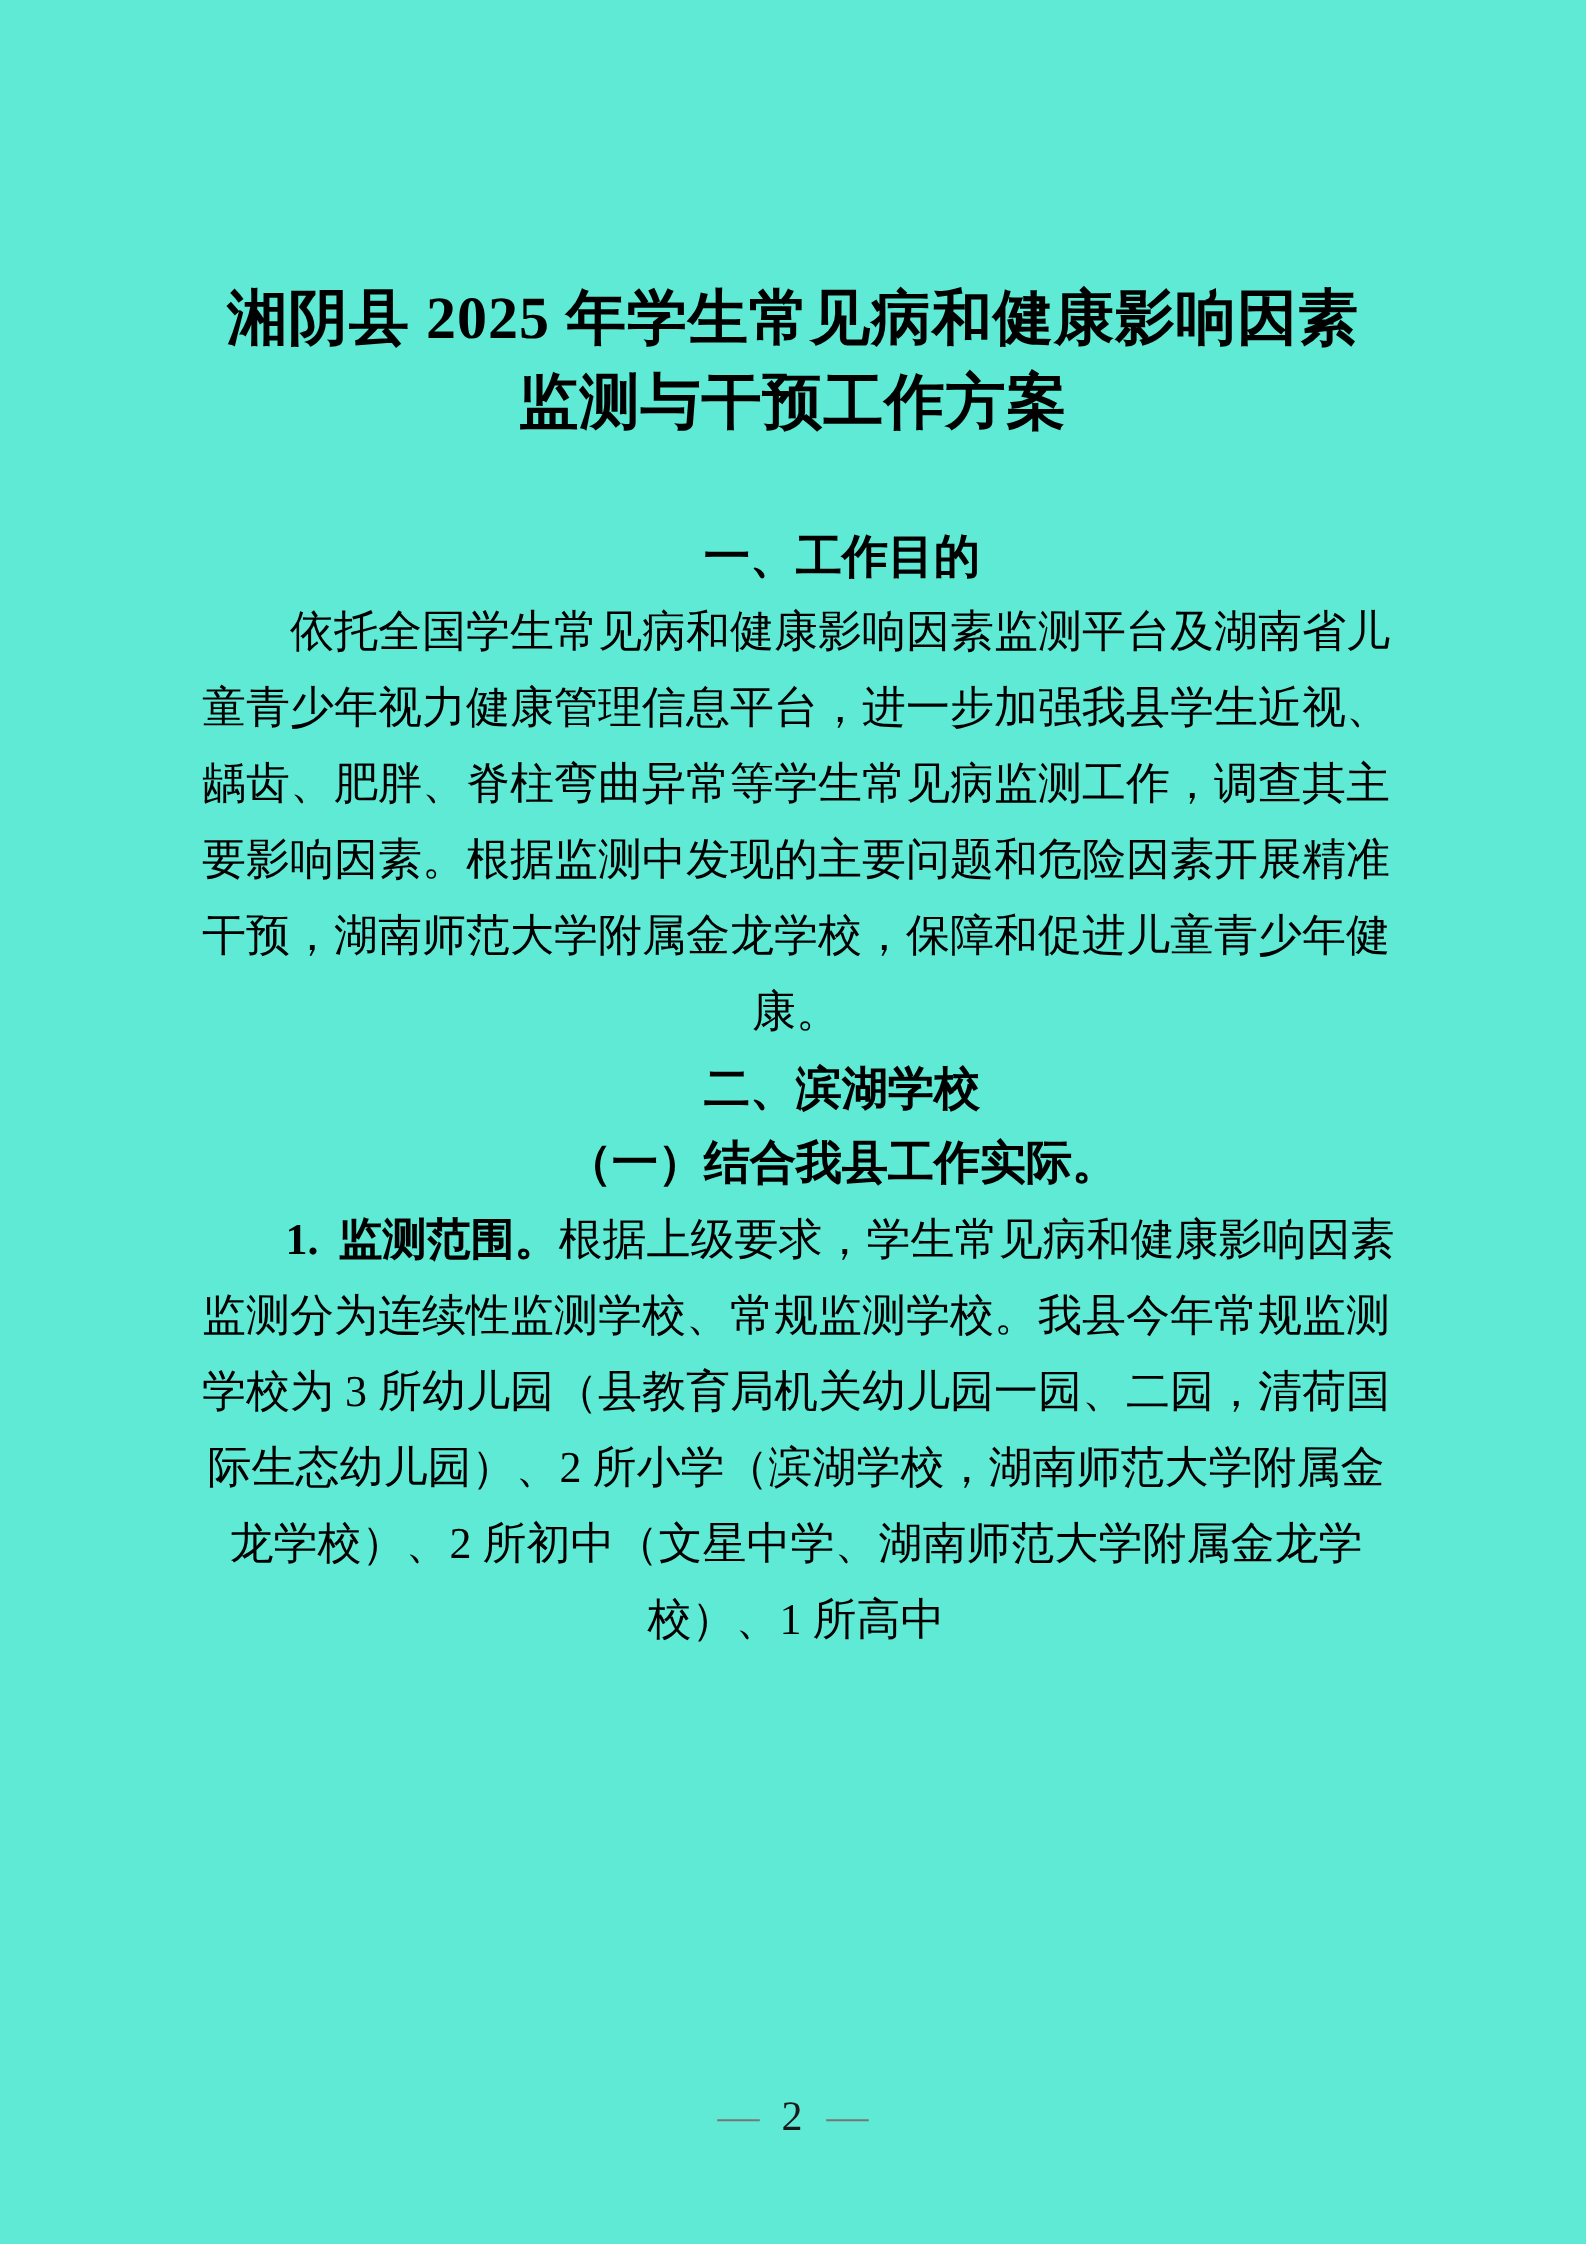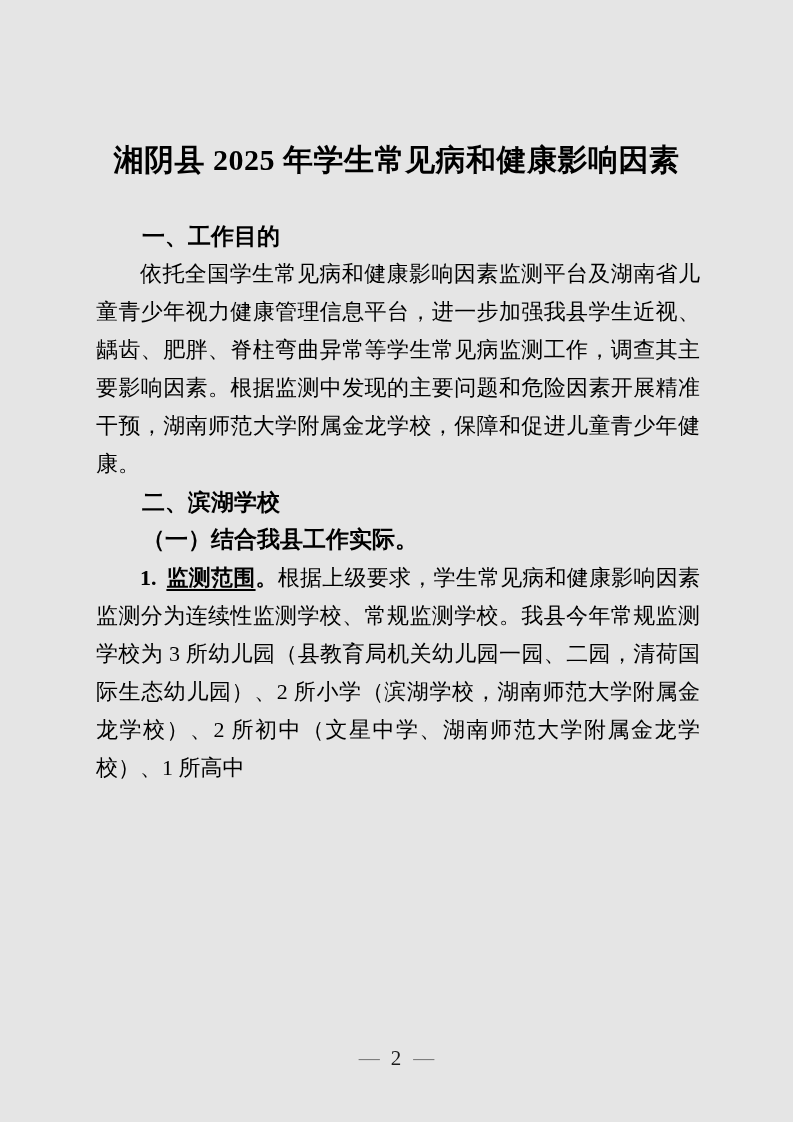--- a/index.html
+++ b/index.html
@@ -5,21 +5,21 @@
   html, body {
     margin: 0;
     padding: 0;
     background: #ffffff;
   }
   .page {
     position: relative;
     width: 793px;
     height: 1122px;
     margin: 0 auto;
-    background: #e5e5e5;
+    background: #5eead4;
     color: #000000;
     font-family: "Liberation Serif", "DejaVu Serif", serif;
     overflow: hidden;
   }
   .doc-title {
     padding-top: 139px;
     text-align: center;
     font-size: 30px;
     line-height: 42px;
     font-weight: 700;
@@ -30,39 +30,39 @@
     font-size: 22px;
     line-height: 38px;
     text-align: justify;
   }
   .content p, .content h2, .content h3 {
     margin: 0;
     padding: 0;
     text-indent: 2em;
     font-size: 22px;
     line-height: 38px;
+    text-align: center;
   }
   .heading-hei {
     font-family: "Liberation Sans", "DejaVu Sans", sans-serif;
     font-weight: 700;
     font-size: 23px !important;
     text-align: left;
   }
   .subheading-kai {
     font-weight: 700;
     font-size: 23px !important;
     text-align: left;
   }
   .clause-num {
     font-weight: 700;
     margin-right: 0.45em;
   }
   .clause-label {
     font-weight: 700;
-    text-decoration: underline;
     text-decoration-thickness: 2px;
     text-underline-offset: 4px;
   }
   .clause-label-punct {
     font-weight: 700;
   }
   .page-footer {
     position: absolute;
     left: 0;
     right: 0;
@@ -80,20 +80,21 @@
     letter-spacing: 1px;
   }
 </style>
 </head>
 <body>
 
 <div class="page">
 
   <div class="doc-title">
     <div>湘阴县 2025 年学生常见病和健康影响因素</div>
+    <div>监测与干预工作方案</div>
   </div>
 
   <div class="content">
 
 
     <h2 class="heading-hei">一、工作目的</h2>
 
     <p>依托全国学生常见病和健康影响因素监测平台及湖南省儿童青少年视力健康管理信息平台，进一步加强我县学生近视、龋齿、肥胖、脊柱弯曲异常等学生常见病监测工作，调查其主要影响因素。根据监测中发现的主要问题和危险因素开展精准干预，湖南师范大学附属金龙学校，保障和促进儿童青少年健康。</p>
 
     <h2 class="heading-hei">二、滨湖学校</h2>

